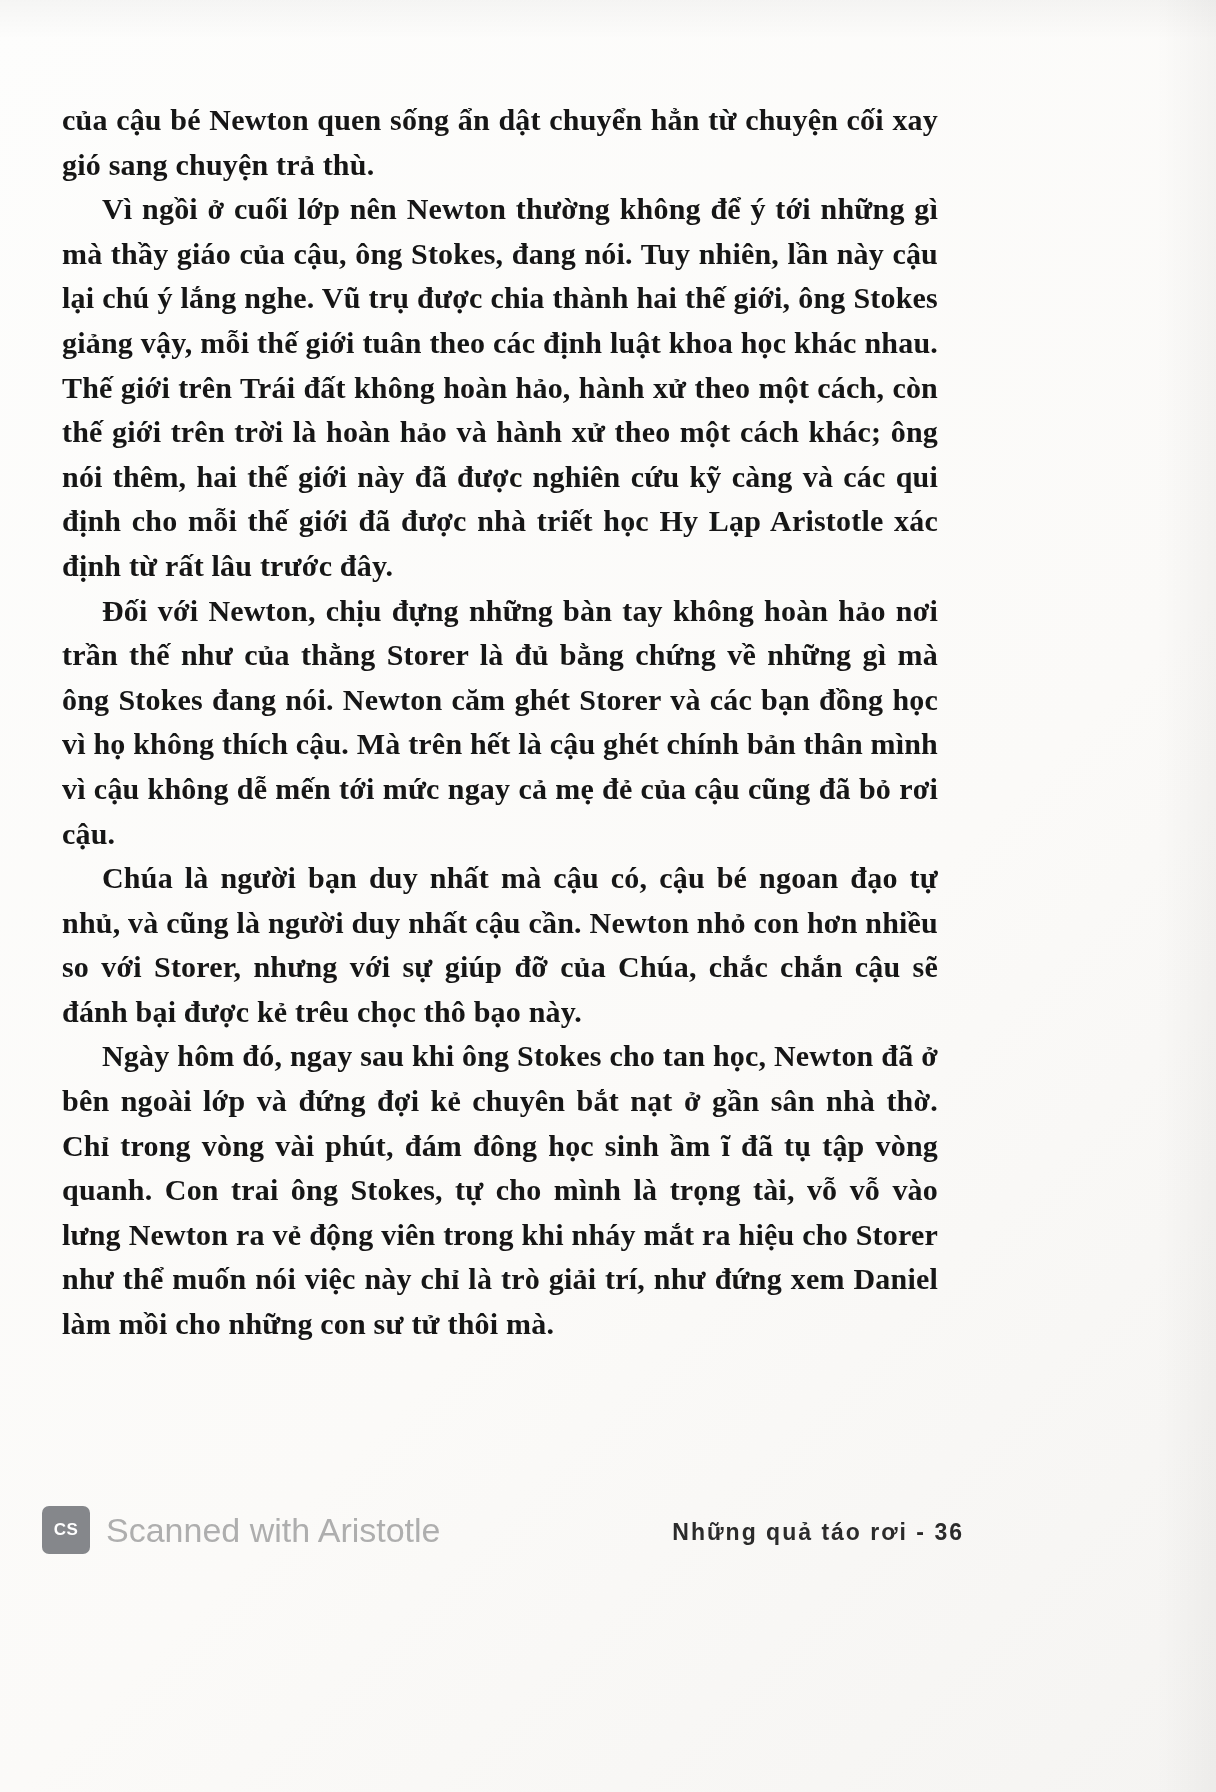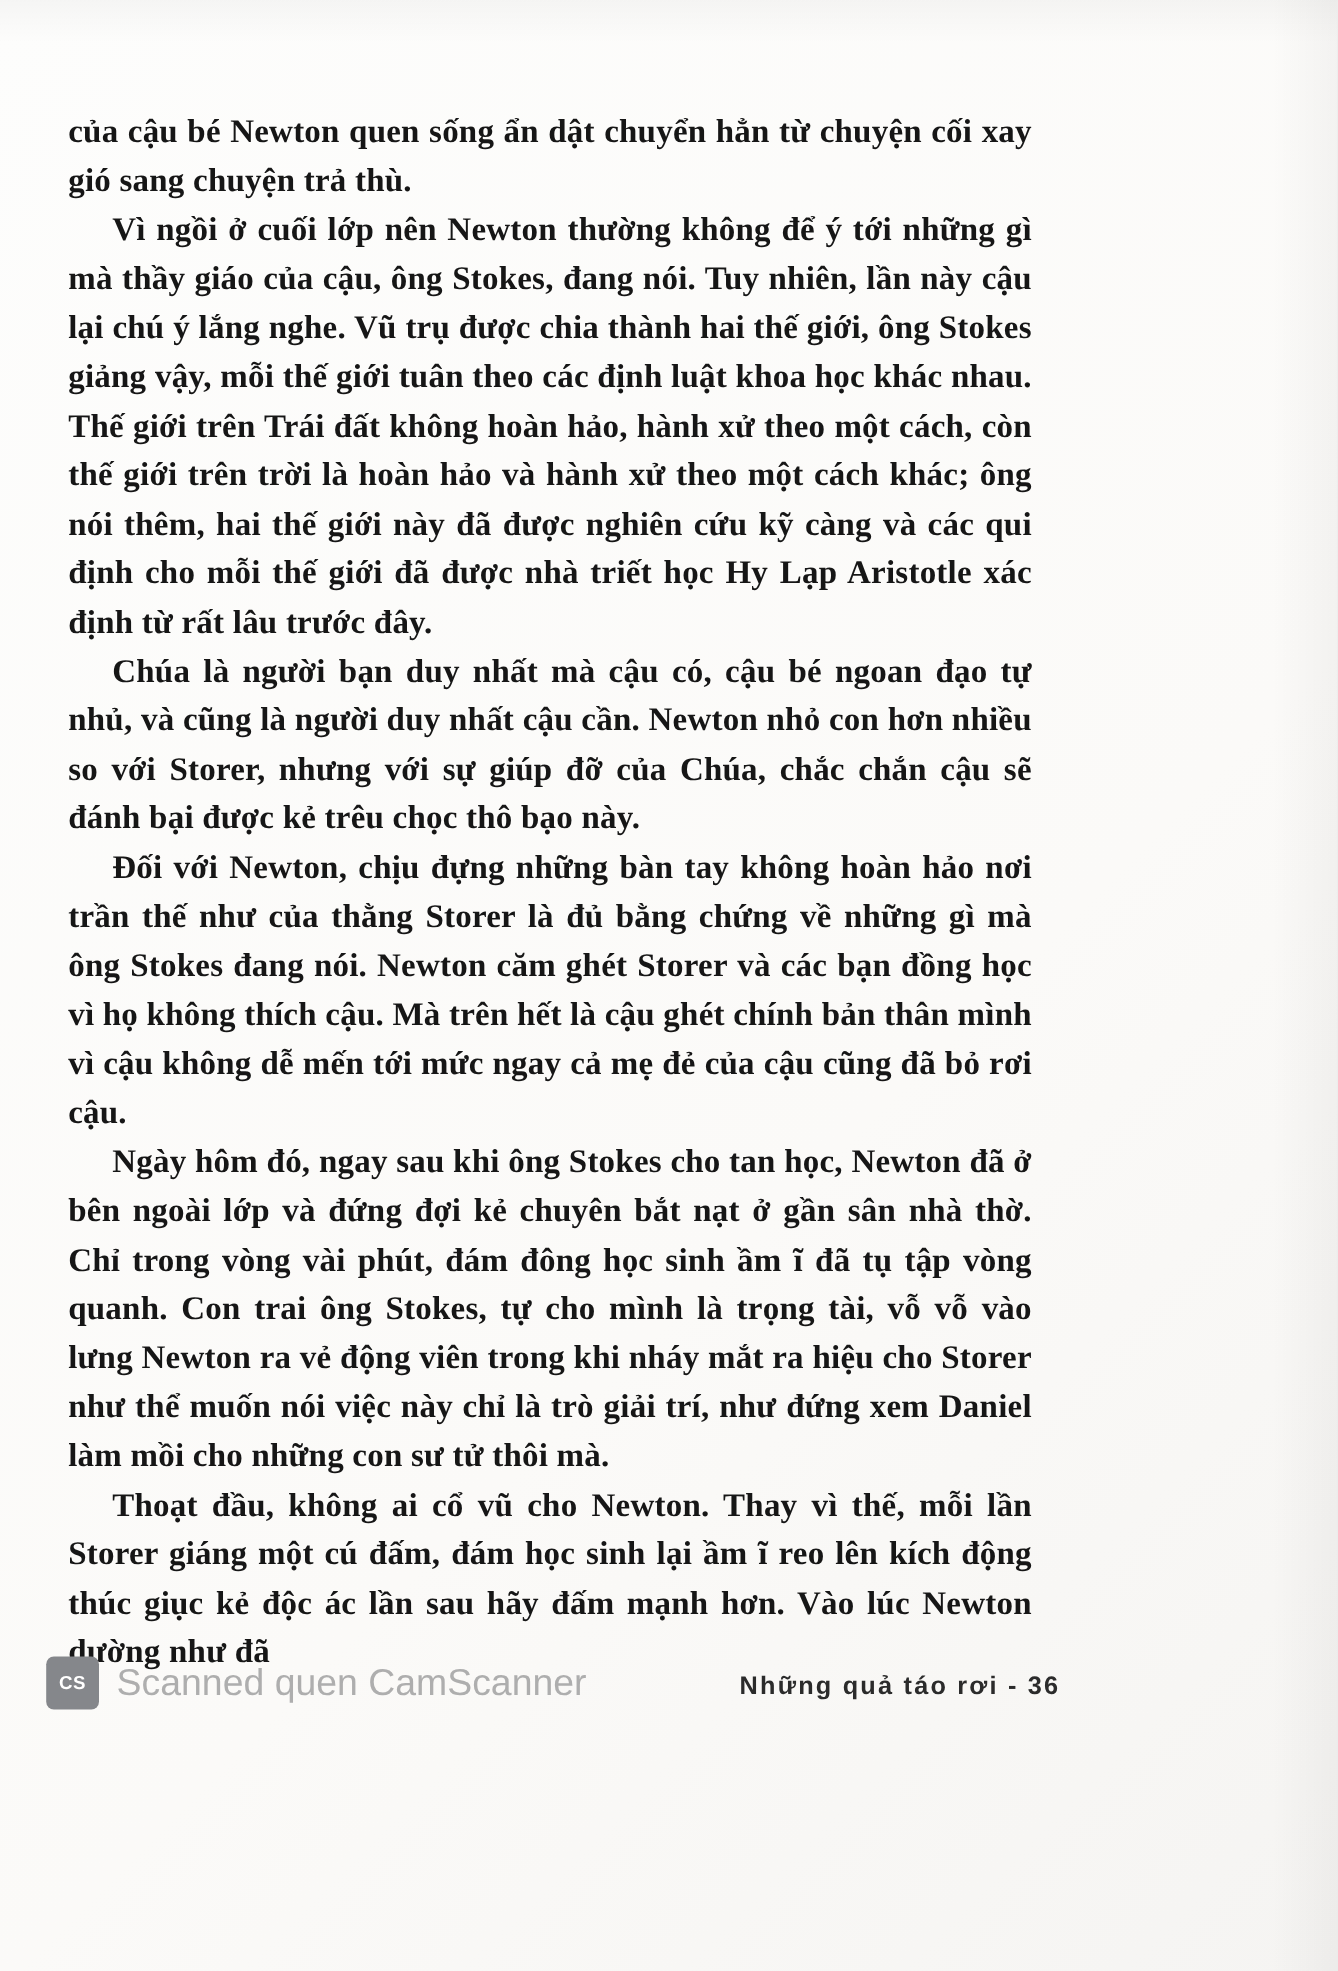--- a/index.html
+++ b/index.html
@@ -97,27 +97,26 @@
 <body>
 
 <div class="page">
 
   <div class="scan-edge-top"></div>
   <div class="scan-edge-right"></div>
 
   <div class="text-block">
     <p class="first">của cậu bé Newton quen sống ẩn dật chuyển hẳn từ chuyện cối xay gió sang chuyện trả thù.</p>
     <p>Vì ngồi ở cuối lớp nên Newton thường không để ý tới những gì mà thầy giáo của cậu, ông Stokes, đang nói. Tuy nhiên, lần này cậu lại chú ý lắng nghe. Vũ trụ được chia thành hai thế giới, ông Stokes giảng vậy, mỗi thế giới tuân theo các định luật khoa học khác nhau. Thế giới trên Trái đất không hoàn hảo, hành xử theo một cách, còn thế giới trên trời là hoàn hảo và hành xử theo một cách khác; ông nói thêm, hai thế giới này đã được nghiên cứu kỹ càng và các qui định cho mỗi thế giới đã được nhà triết học Hy Lạp Aristotle xác định từ rất lâu trước đây.</p>
+    <p>Đối với Newton, chịu đựng những bàn tay không hoàn hảo nơi trần thế như của thằng Storer là đủ bằng chứng về những gì mà ông Stokes đang nói. Newton căm ghét Storer và các bạn đồng học vì họ không thích cậu. Mà trên hết là cậu ghét chính bản thân mình vì cậu không dễ mến tới mức ngay cả mẹ đẻ của cậu cũng đã bỏ rơi cậu.</p>
     <p>Chúa là người bạn duy nhất mà cậu có, cậu bé ngoan đạo tự nhủ, và cũng là người duy nhất cậu cần. Newton nhỏ con hơn nhiều so với Storer, nhưng với sự giúp đỡ của Chúa, chắc chắn cậu sẽ đánh bại được kẻ trêu chọc thô bạo này.</p>
-    <p>Đối với Newton, chịu đựng những bàn tay không hoàn hảo nơi trần thế như của thằng Storer là đủ bằng chứng về những gì mà ông Stokes đang nói. Newton căm ghét Storer và các bạn đồng học vì họ không thích cậu. Mà trên hết là cậu ghét chính bản thân mình vì cậu không dễ mến tới mức ngay cả mẹ đẻ của cậu cũng đã bỏ rơi cậu.</p>
     <p>Ngày hôm đó, ngay sau khi ông Stokes cho tan học, Newton đã ở bên ngoài lớp và đứng đợi kẻ chuyên bắt nạt ở gần sân nhà thờ. Chỉ trong vòng vài phút, đám đông học sinh ầm ĩ đã tụ tập vòng quanh. Con trai ông Stokes, tự cho mình là trọng tài, vỗ vỗ vào lưng Newton ra vẻ động viên trong khi nháy mắt ra hiệu cho Storer như thể muốn nói việc này chỉ là trò giải trí, như đứng xem Daniel làm mồi cho những con sư tử thôi mà.</p>
-    <p>Thoạt đầu, không ai cổ vũ cho Newton. Thay vì thế, mỗi lần Storer giáng một cú đấm, đám học sinh lại ầm ĩ reo lên kích động thúc giục kẻ độc ác lần sau hãy đấm mạnh hơn. Vào lúc Newton dường như đã</p>
   </div>
 
   <div class="footer-row">
     <div class="camscanner">
       <span class="cs-logo">CS</span>
-      <span class="cs-text">Scanned quen CamScanner</span>
+      <span class="cs-text">Scanned with Aristotle</span>
     </div>
     <div class="book-footer">Những quả táo rơi - 36</div>
   </div>
 
 </div>
 
 </body></html>

